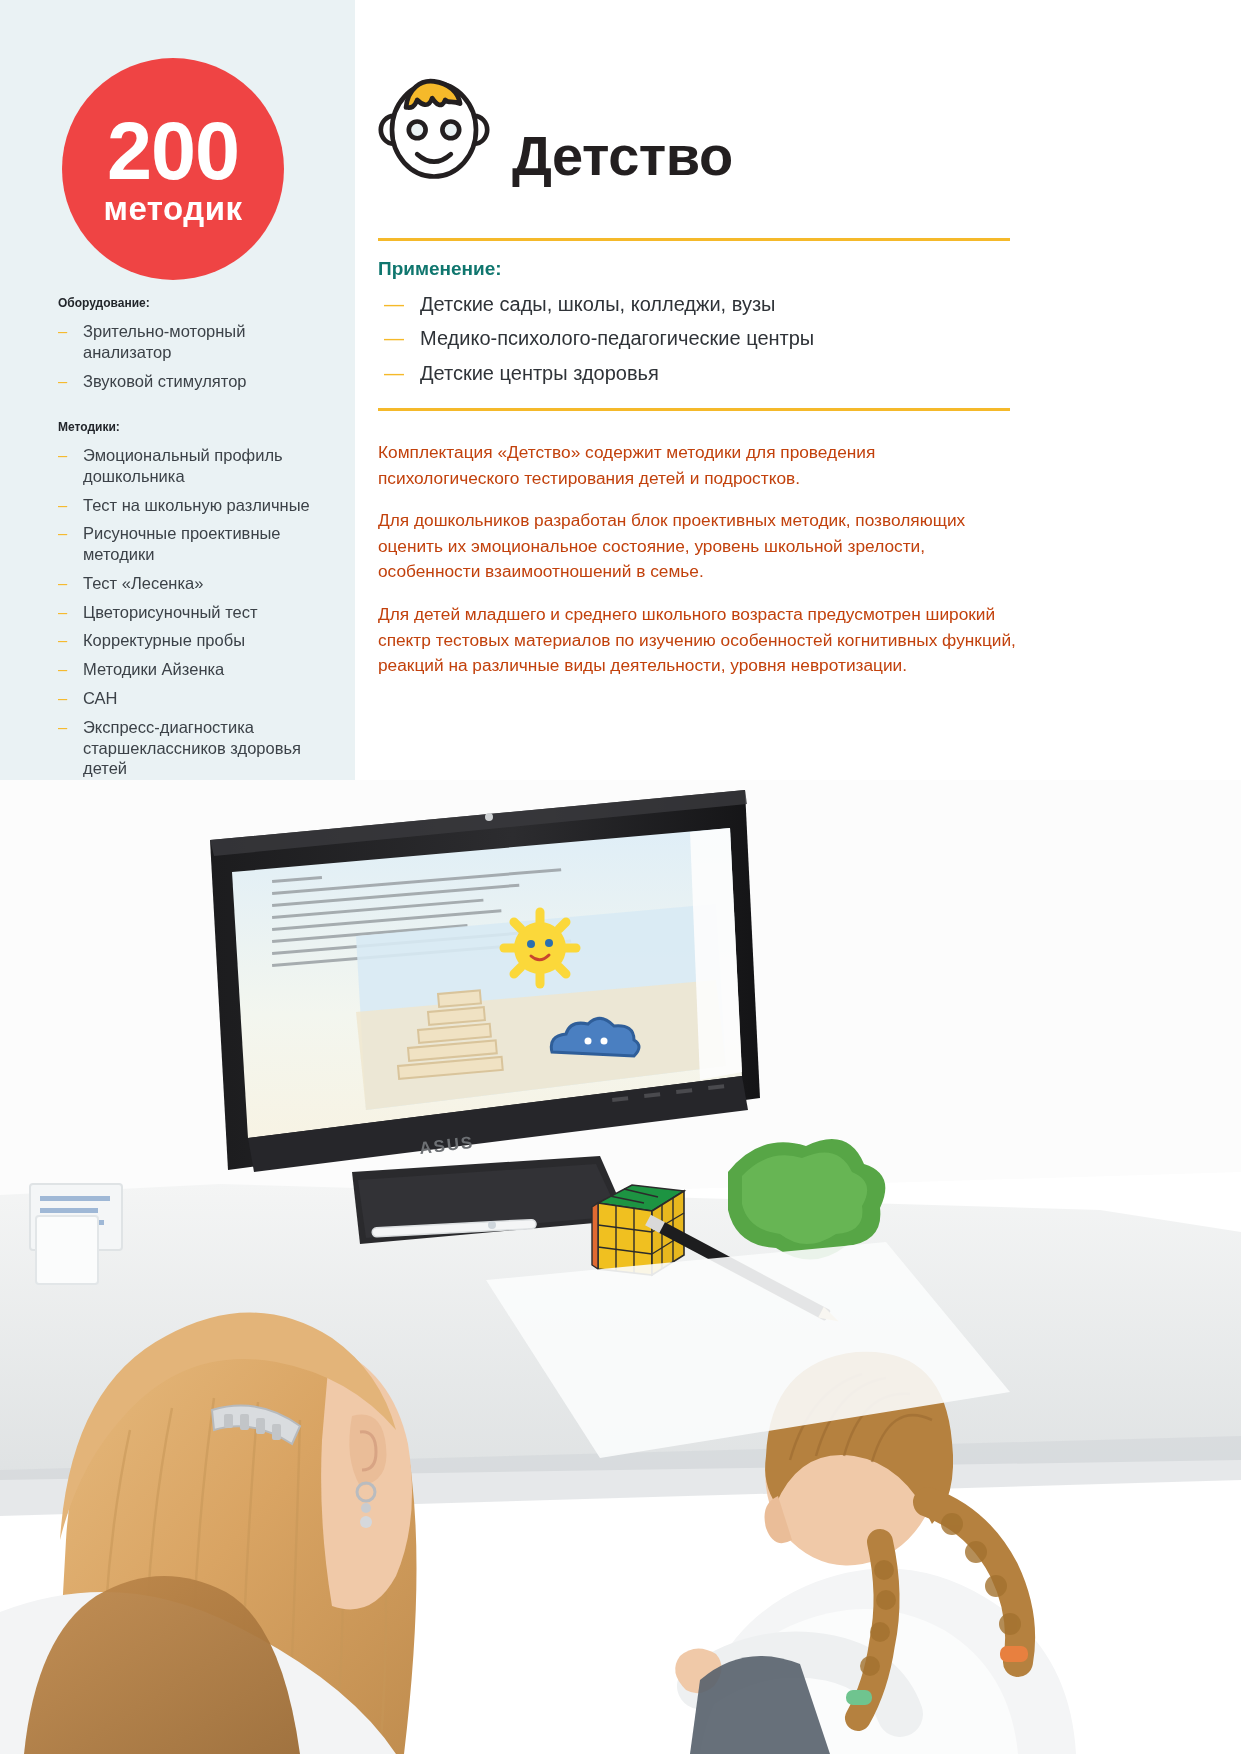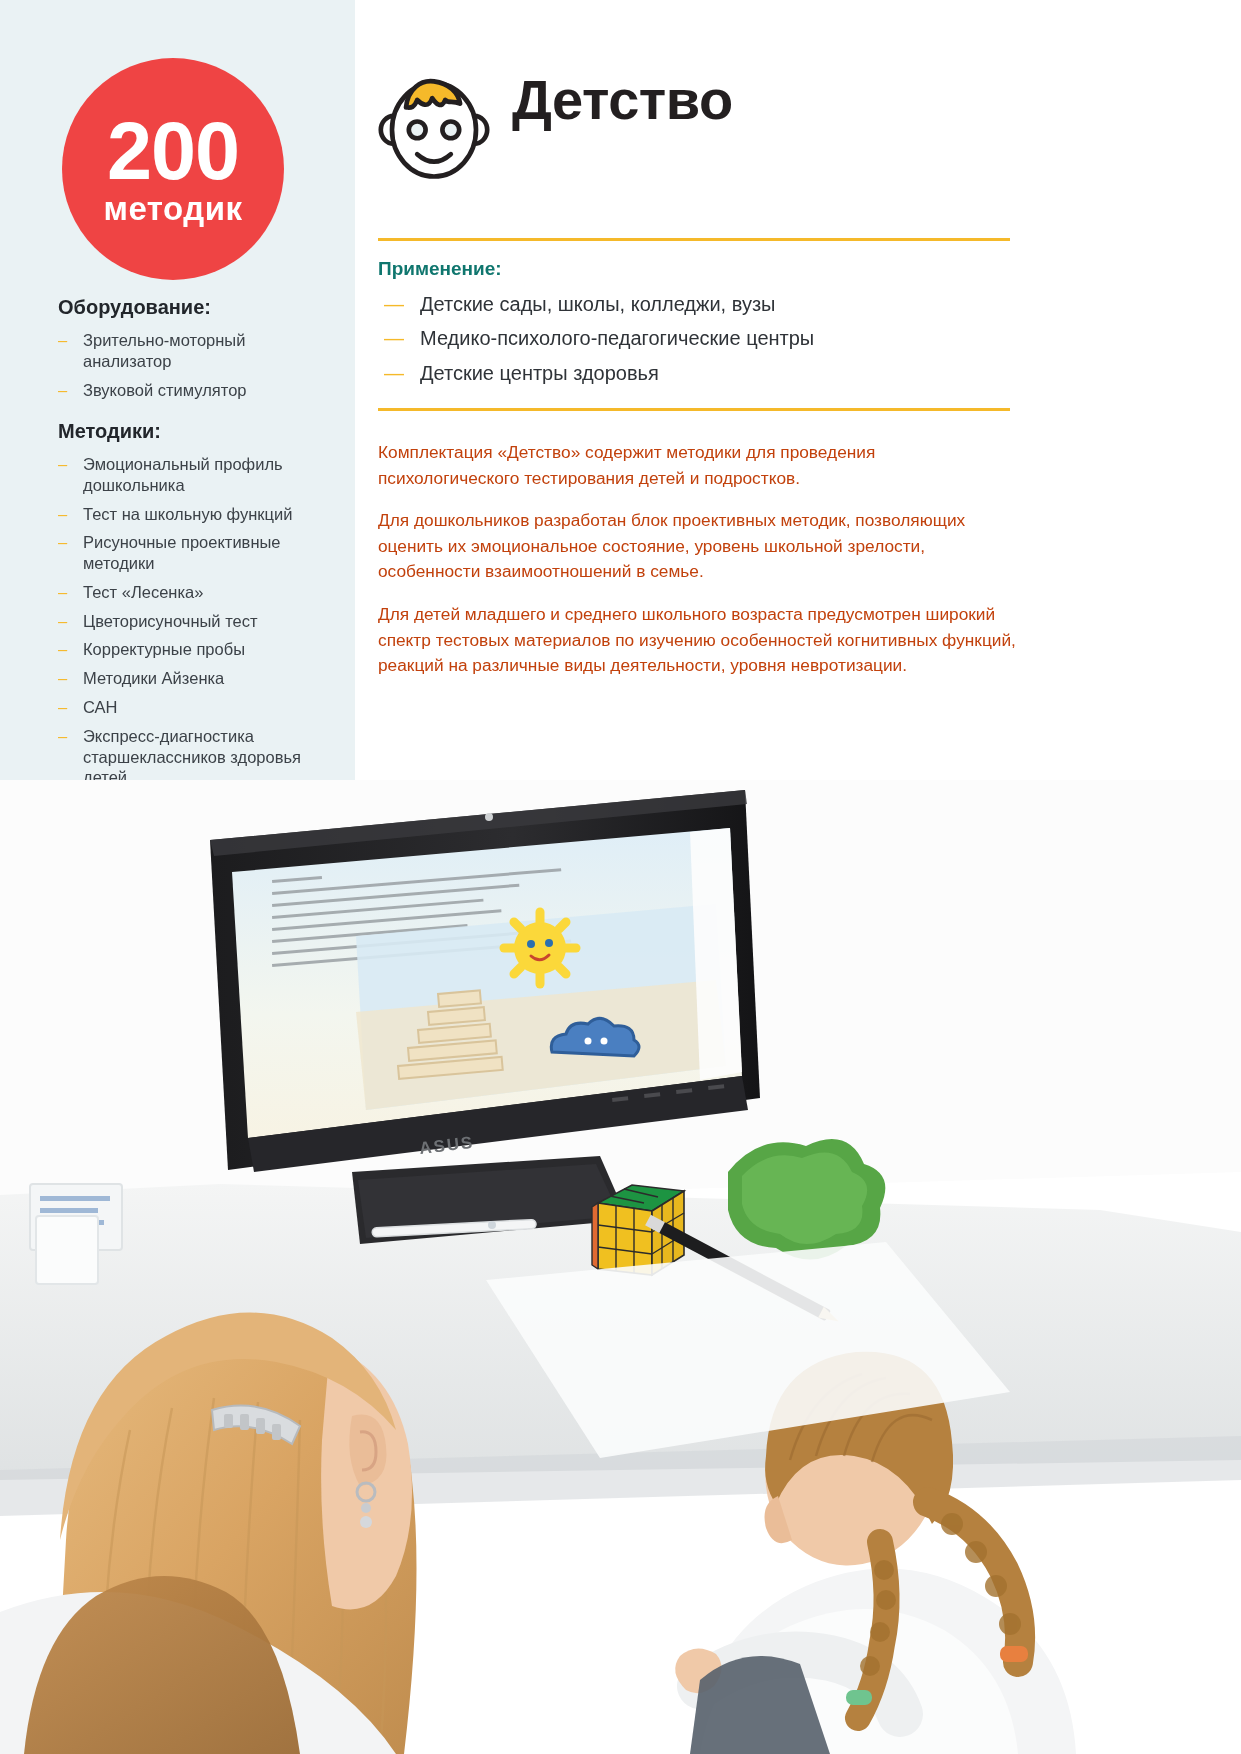--- a/index.html
+++ b/index.html
@@ -25,35 +25,35 @@
   .badge-number {
     color: #ffffff; font-size: 81px; font-weight: bold; line-height: 0.95;
     letter-spacing: -1px;
   }
   .badge-caption {
     color: #ffffff; font-size: 33px; font-weight: bold; line-height: 1;
     letter-spacing: 0.5px; margin-top: 2px;
   }
   .side-block { position: absolute; left: 58px; width: 270px; }
   .side-heading {
-    font-size: 20px; font-weight: bold; color: #22262b; margin-bottom: 11px;
+    font-size: 12px; font-weight: bold; color: #22262b; margin-bottom: 11px;
   }
   .side-list { list-style: none; }
   .side-list li {
     position: relative; padding-left: 25px; margin-bottom: 8px;
     font-size: 16.5px; line-height: 1.26; color: #3c4248;
   }
   .side-list li .dash {
     position: absolute; left: 0; top: 0; color: #f5b92a; font-size: 16.5px;
   }
 
   
   .main { position: absolute; left: 378px; top: 0; width: 640px; }
   .logo-row {
-    position: absolute; left: 0; top: 72px; display: flex; align-items: flex-start; gap: 22px;
+    position: absolute; left: 0; top: 72px; display: flex; align-items: flex-end; gap: 22px;
   }
   .logo-face { width: 112px; height: 112px; display: block; }
   .brand-title {
     font-size: 56px; font-weight: bold; color: #231f20; letter-spacing: -0.5px;
     line-height: 1;
   }
 
   .rule { position: absolute; left: 0; width: 632px; height: 3px; background: #f5b92a; }
   .rule-top { top: 238px; }
   .rule-bottom { top: 408px; }
@@ -107,21 +107,21 @@
 
     <div class="side-block" style="top:420px;">
       <div class="side-heading">Методики:</div>
       <ul class="side-list">
         <li>
           <span class="dash">–</span>
           <span>Эмоциональный профиль дошкольника</span>
         </li>
         <li>
           <span class="dash">–</span>
-          <span>Тест на школьную функций</span>
+          <span>Тест на школьную различные</span>
         </li>
         <li>
           <span class="dash">–</span>
           <span>Рисуночные проективные методики</span>
         </li>
         <li>
           <span class="dash">–</span>
           <span>Тест «Лесенка»</span>
         </li>
         <li>

